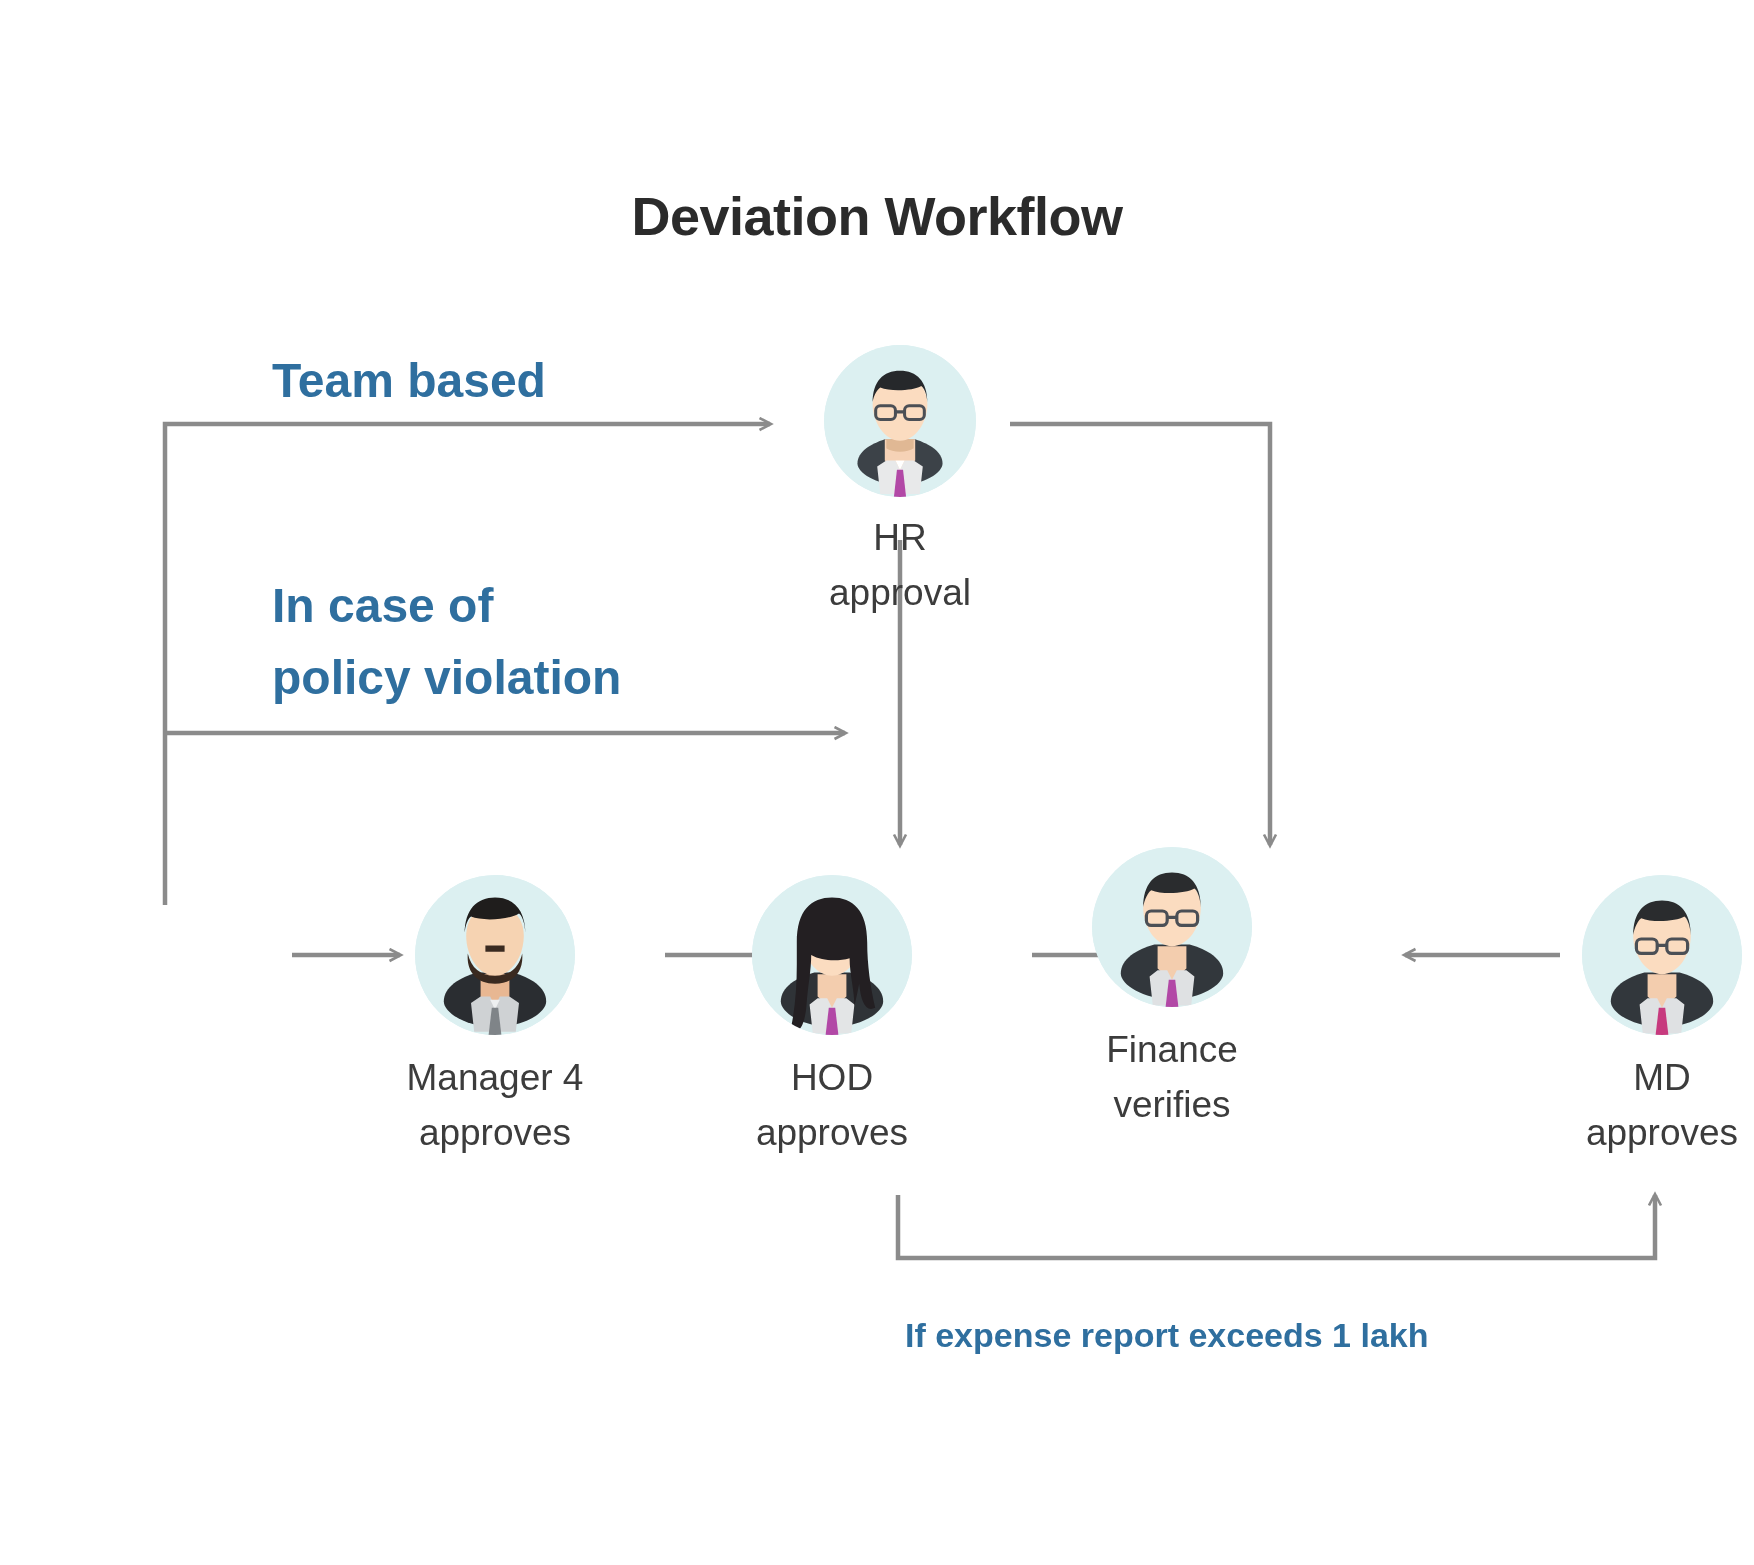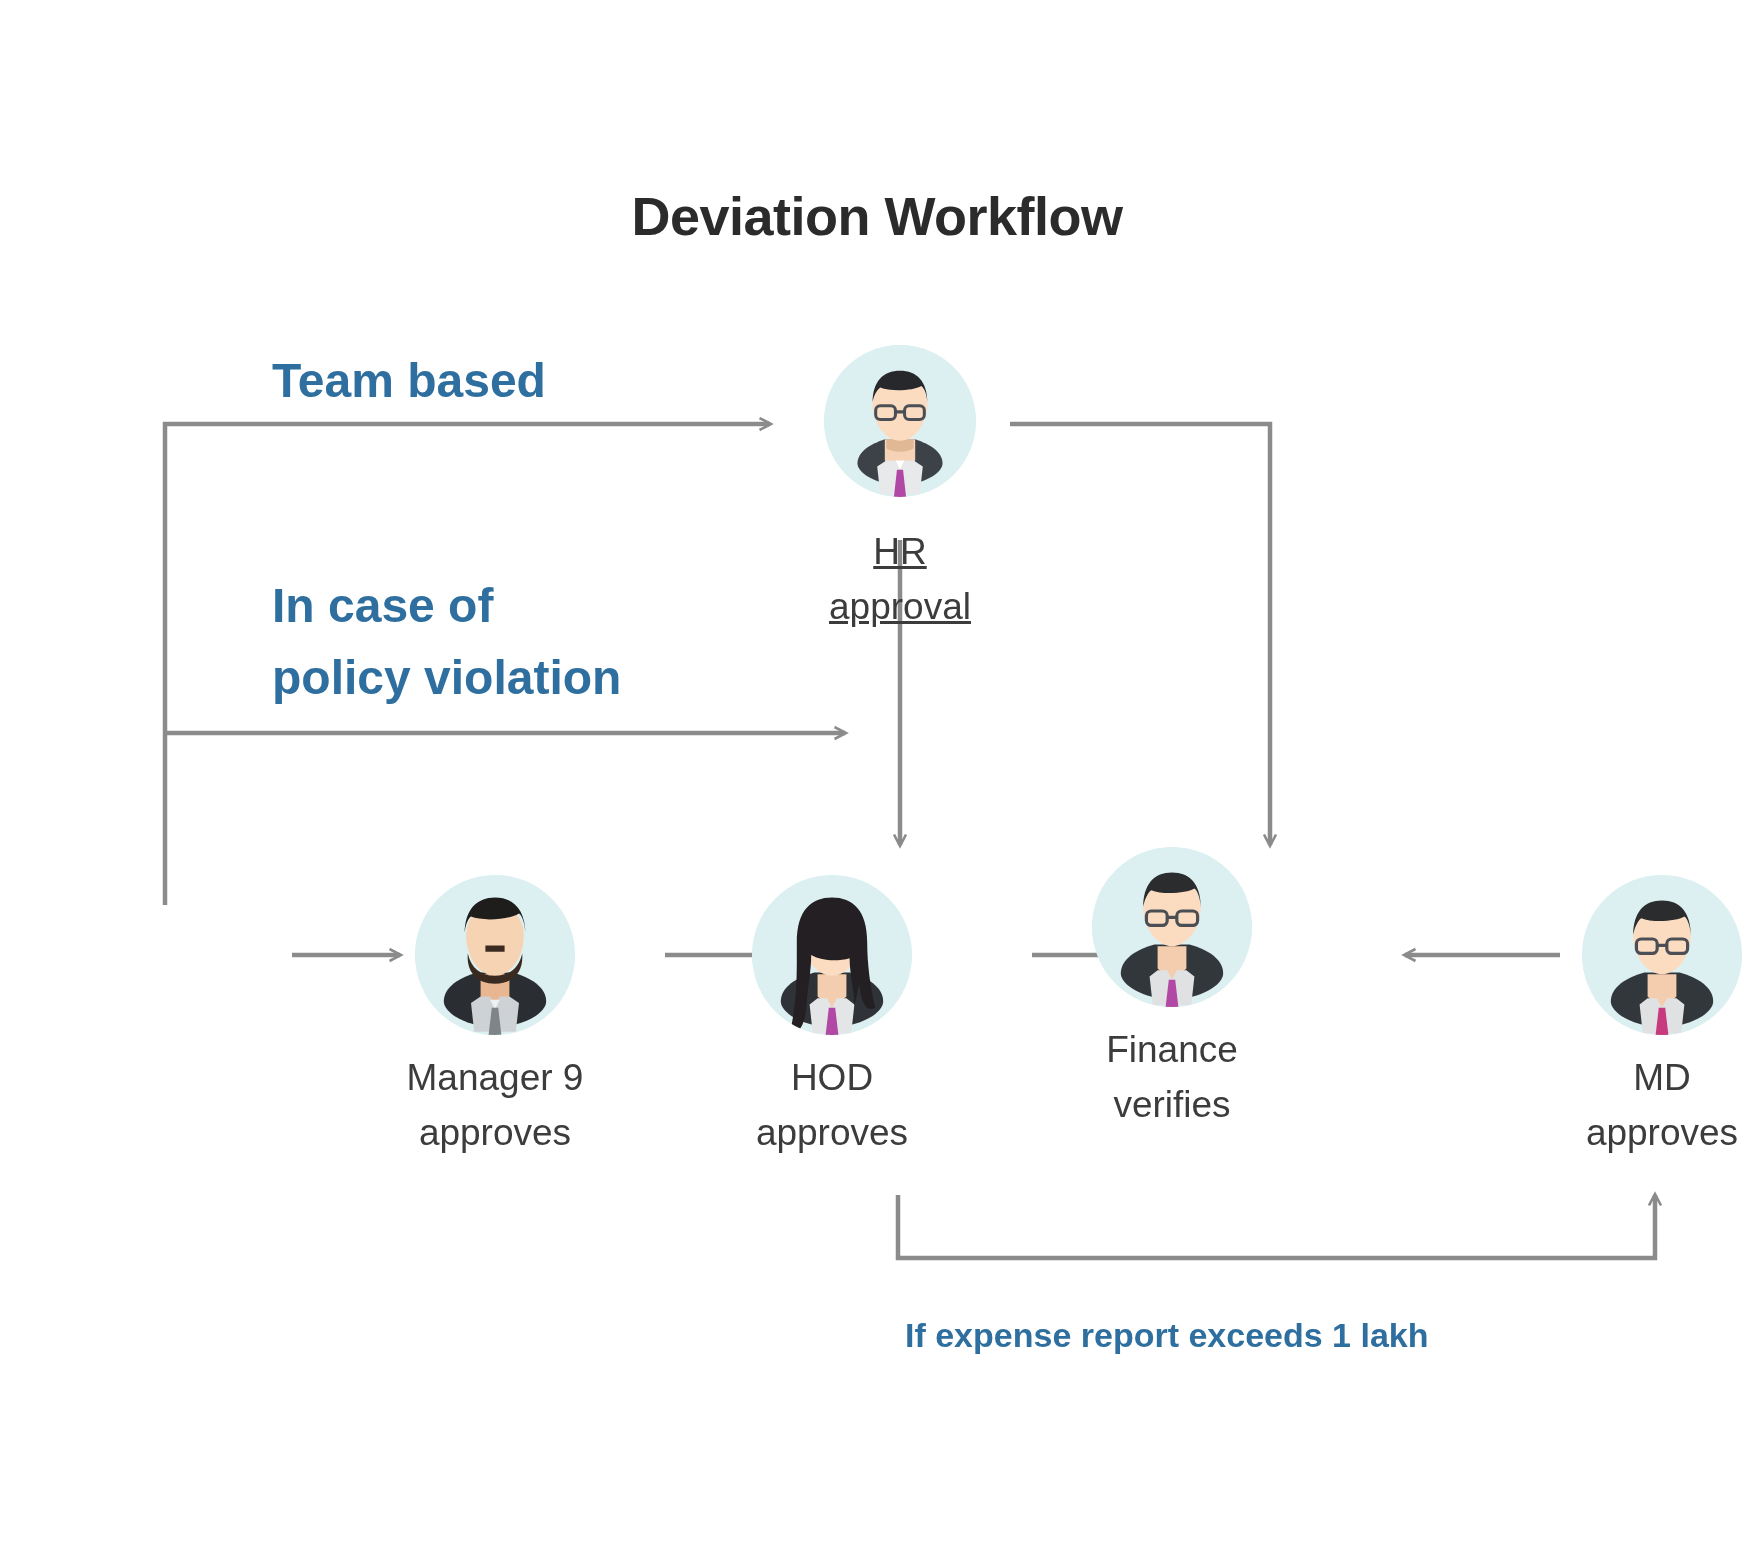--- a/index.html
+++ b/index.html
@@ -28,21 +28,21 @@
     width:160px;height:160px;border-radius:50%;
     margin:0 auto;position:relative;overflow:hidden;
     background:#dcf0f1;
   }
   .avatar.hr{width:152px;height:152px;}
   .node-label{
     margin-top:16px;
     font-size:37px;line-height:1.48;color:#3c3c3c;
     white-space:pre-line;font-weight:normal;
   }
-  .node.top .node-label{margin-top:28px;text-decoration:underline;}
+  .node.top .node-label{margin-top:14px;}
 
   
   .caption{
     position:absolute;
     color:#2f6f9f;
     font-weight:bold;
     font-size:48px;line-height:1.5;
     white-space:pre-line;
   }
   .caption.team{left:272px;top:345px;}
@@ -118,21 +118,21 @@
         <path d="M41 62h18v14l-9 8-9-8z" fill="#e8b792"></path>
         <path d="M41 76h6l3 6 3-6h6l6 4-2 18H37l-2-18z" fill="#cfd2d4"></path>
         <path d="M47 78h6l-3 6z" fill="#eef0f1"></path>
         <path d="M48 83h4l2 17h-8z" fill="#7f8488"></path>
         <path d="M50 19c-11 0-18 8-18 19 0 13 8 25 18 25s18-12 18-25c0-11-7-19-18-19z" fill="#f6d3b2"></path>
         <path d="M33 49c2 9 8 14 17 14s15-5 17-14c1 11-5 19-17 19s-18-8-17-19z" fill="#3a2a20"></path>
         <path d="M44 44h12v4H44z" fill="#3a2a20"></path>
         <path d="M31 37c0-16 8-23 19-23s19 7 19 23c0-3-1-11-4-13-6 4-23 5-30 2-3 2-4 9-4 11z" fill="#1f1d1c"></path>
       </svg>
     </div>
-    <div class="node-label">Manager 9
+    <div class="node-label">Manager 4
 approves</div>
   </div>
 
   <div class="node" style="left:732px;top:875px;">
     <div class="avatar">
       <svg viewBox="0 0 100 100" width="160" height="160" aria-hidden="true">
         <circle cx="50" cy="50" r="50" fill="#dcf0f1"></circle>
         <path d="M50 95c-18 0-32-9-32-16 0-9 10-15 21-18h22c11 3 21 9 21 18 0 7-14 16-32 16z" fill="#2f3337"></path>
         <path d="M41 62h18v14l-9 8-9-8z" fill="#f3cdae"></path>
         <path d="M41 77h6l3 6 3-6h6l5 4-2 18H38l-2-18z" fill="#e3e5e6"></path>

